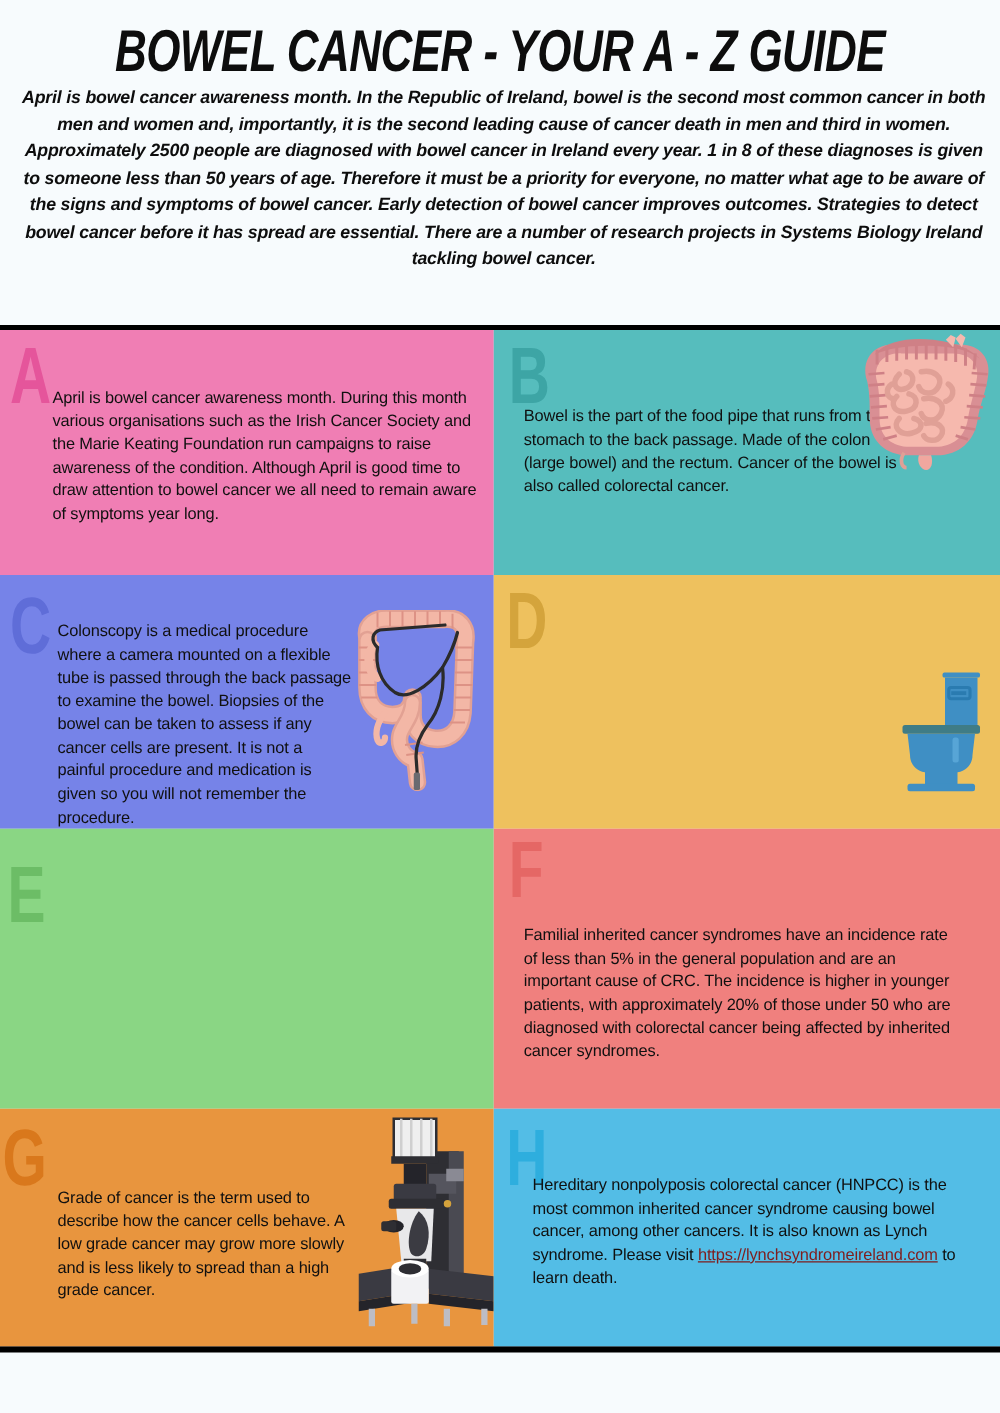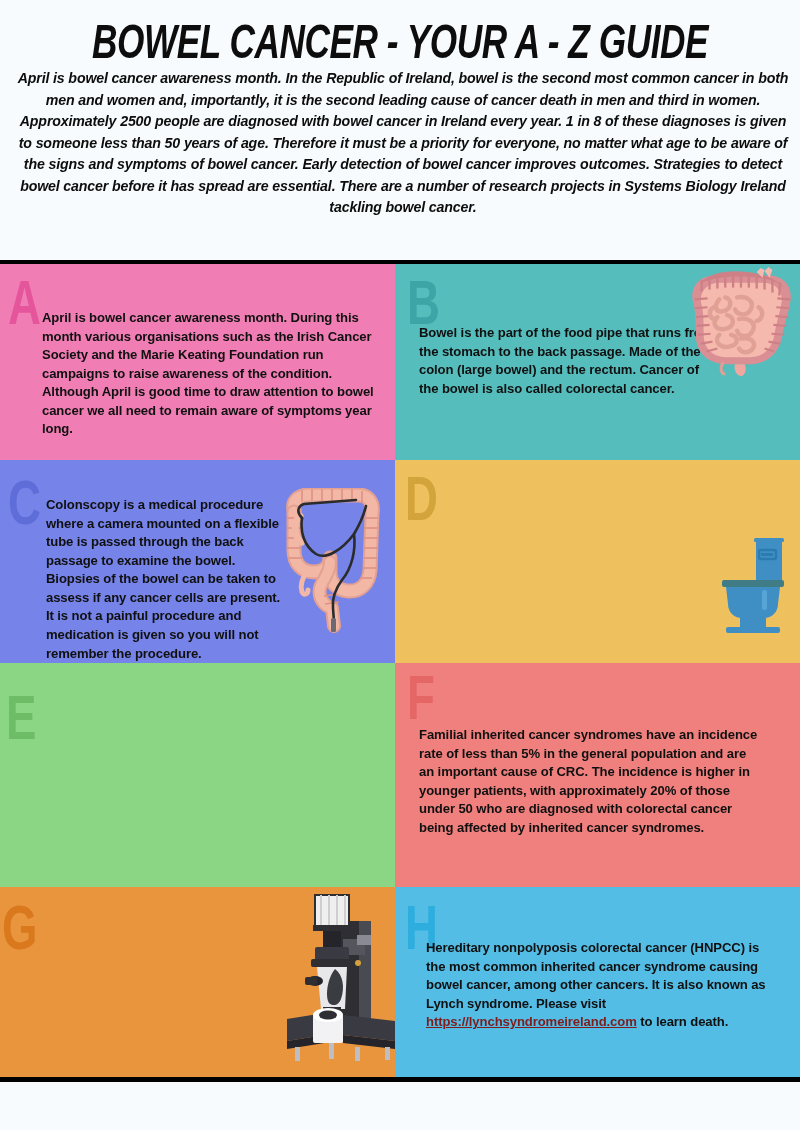--- a/index.html
+++ b/index.html
@@ -78,21 +78,21 @@
     line-height: 1;
     font-family: "Liberation Sans", sans-serif;
     transform: scaleX(0.80) scaleY(1.12);
     transform-origin: left top;
     user-select: none;
   }
 
   .body-text {
     position: absolute;
     font-size: 13.1px;
-    font-weight: bold;
+    font-weight: normal;
     line-height: 1.42;
     color: #101010;
     letter-spacing: -0.1px;
   }
   .body-text .link {
     text-decoration: underline;
     color: #7f1d1d;
   }
 
   .art {
@@ -115,21 +115,21 @@
   #panel-d { background: #eec15e; }
   #panel-d .big-letter { color: #d4a43c; left: 10px; top: 6px; }
   #panel-d .body-text  { left: 33px; top: 48px; width: 280px; }
 
   #panel-e { background: #8ad684; }
   #panel-e .big-letter { color: #6cbd66; left: 6px; top: 22px; }
   #panel-e .body-text  { left: 38px; top: 75px; width: 275px; }
 
   #panel-f { background: #f0807e; }
   #panel-f .big-letter { color: #e56765; left: 12px; top: 2px; }
-  #panel-f .body-text  { left: 24px; top: 63px; width: 345px; }
+  #panel-f .body-text  { left: 24px; top: 76px; width: 345px; }
 
   #panel-g { background: #e8953e; }
   #panel-g .big-letter { color: #d9781c; left: 2px; top: 8px; }
   #panel-g .body-text  { left: 46px; top: 62px; width: 250px; }
 
   #panel-h { background: #53bde6; }
   #panel-h .big-letter { color: #2eaede; left: 10px; top: 8px; }
   #panel-h .body-text  { left: 31px; top: 52px; width: 345px; }
 
   
@@ -284,20 +284,21 @@
     <div class="panel right" id="panel-f">
       <div class="big-letter">F</div>
       <div class="body-text">Familial inherited cancer syndromes have an incidence rate of less than 5% in the general population  and are an important cause of CRC. The incidence is higher in younger patients, with approximately 20% of those under 50 who are diagnosed with colorectal cancer being affected by inherited cancer syndromes.</div>
     </div>
   </div>
 
   <div class="row row-4">
 
     <div class="panel left" id="panel-g">
       <div class="big-letter">G</div>
+      <div class="body-text">Grade of cancer is the term used to describe how the cancer cells behave.  A low grade cancer may grow more slowly and is less likely to spread than a high grade cancer.</div>
       <svg class="art" id="art-scope" viewBox="0 0 112 172">
         <g>
           <rect x="56" y="30" width="26" height="110" fill="#2e2e33"></rect>
           <rect x="74" y="30" width="12" height="112" fill="#4a4a52"></rect>
           <rect x="58" y="48" width="22" height="16" fill="#55555e"></rect>
           <rect x="72" y="44" width="14" height="10" fill="#8a8a94"></rect>
           <rect x="30" y="4" width="34" height="34" fill="#efefef"></rect>
           <rect x="30" y="4" width="34" height="34" fill="none" stroke="#2e2e33" stroke-width="2"></rect>
           <path d="M36 4 L36 38 M44 4 L44 38 M52 4 L52 38 M60 4 L60 38" stroke="#cfcfcf" stroke-width="2"></path>
           <rect x="28" y="34" width="38" height="6" fill="#2e2e33"></rect>

